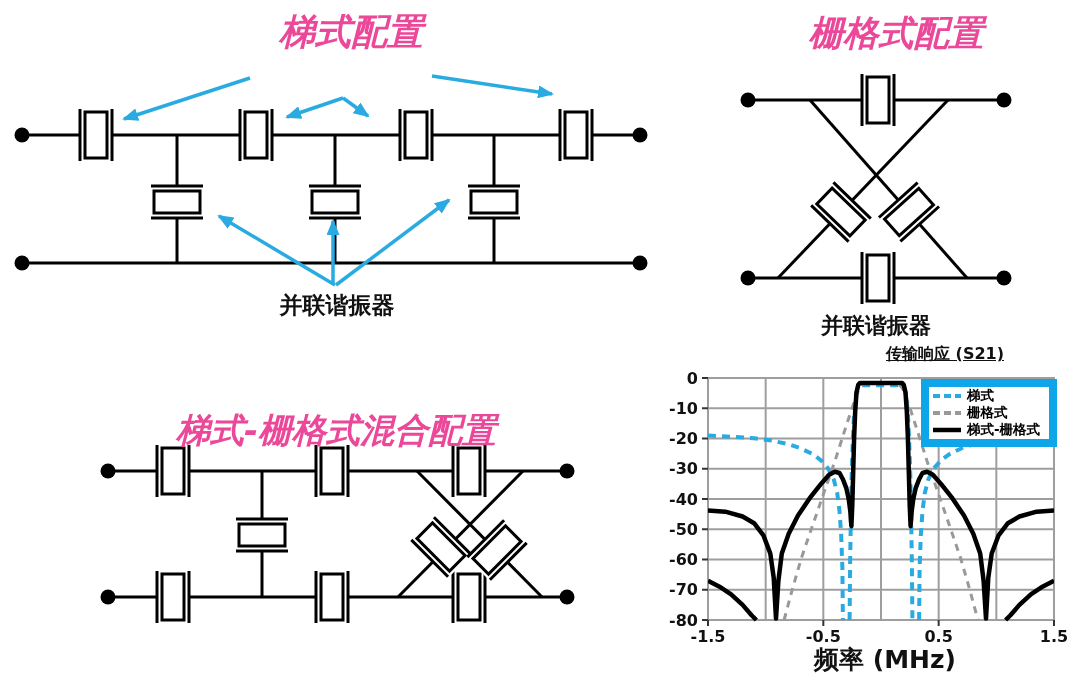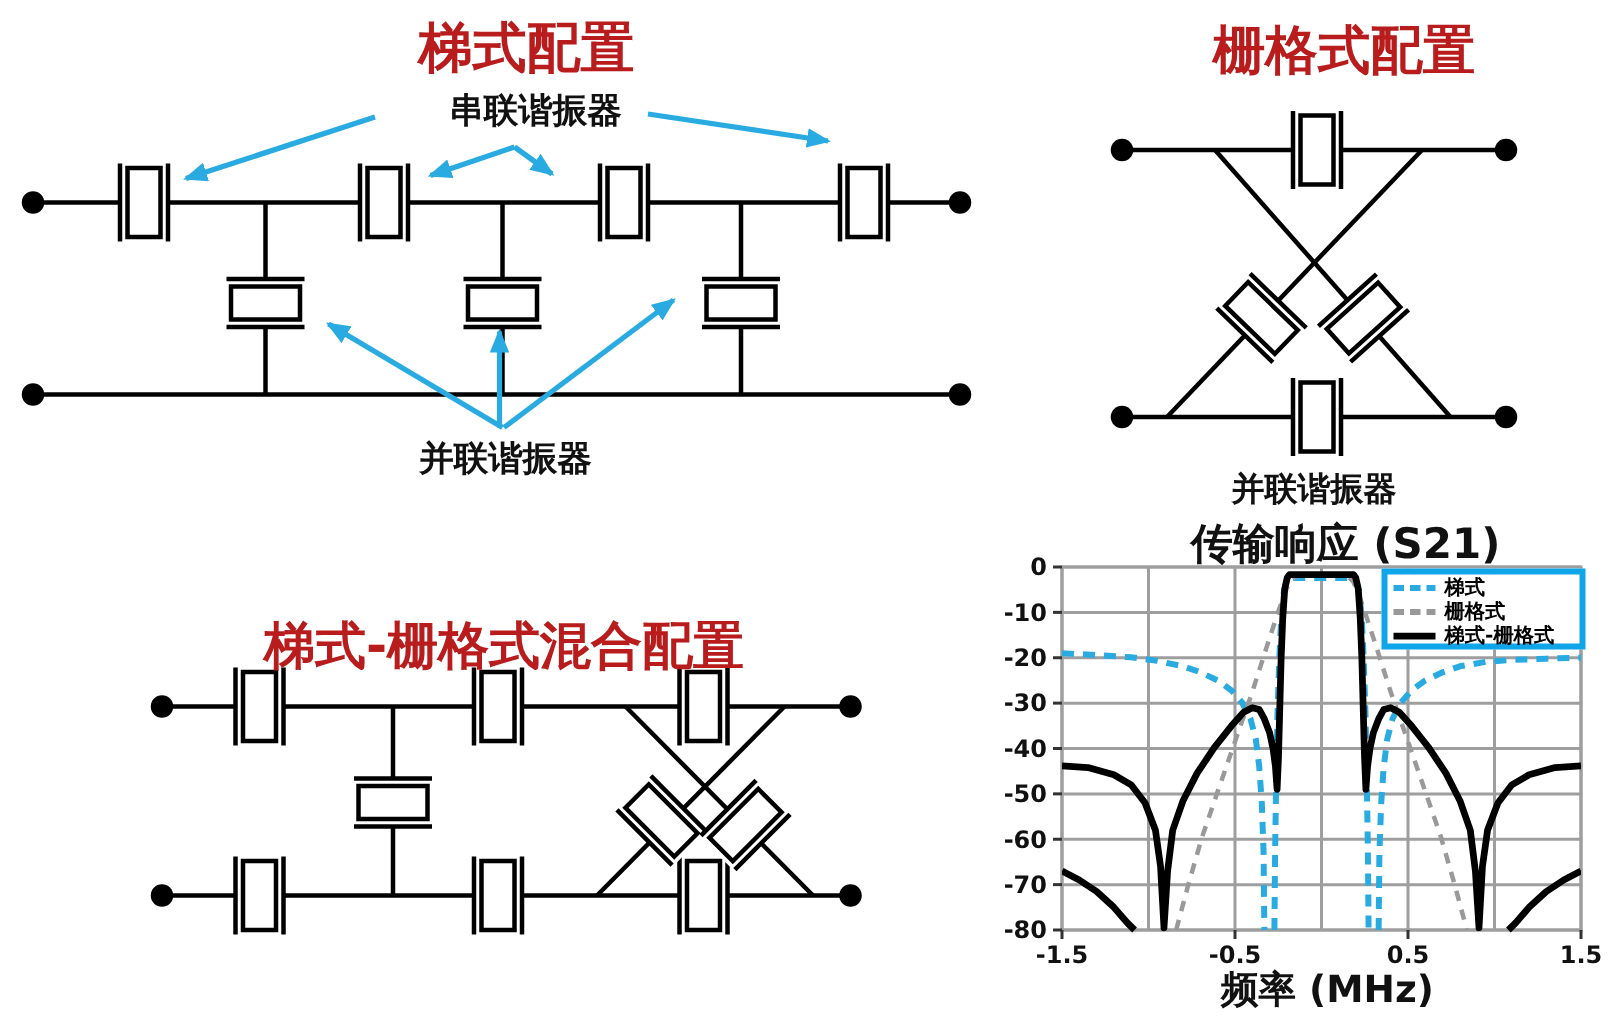--- a/index.html
+++ b/index.html
@@ -1,32 +1,32 @@
 <!DOCTYPE html>
 <html><head>
 <meta charset="utf-8">
 <style>
   html,body{margin:0;padding:0;background:#fff;}
   #page{position:relative;width:1080px;height:685px;background:#fff;overflow:hidden;
         font-family:"DejaVu Sans",sans-serif;}
   .abs{position:absolute;}
-  .ctitle{color:#b91c1c;font-weight:bold;white-space:nowrap;transform:translateX(-50%);}
+  .ctitle{color:#ec4899;font-weight:bold;white-space:nowrap;transform:translateX(-50%);font-style:italic;}
   .clabel{color:#111;font-weight:bold;white-space:nowrap;transform:translateX(-50%);}
   svg.layer{position:absolute;left:0;top:0;width:1080px;height:685px;}
   #circuits line{stroke:#000;stroke-width:3;}
   #circuits .diag{stroke:#000;stroke-width:3;}
   #circuits .dot{fill:#000;stroke:none;}
   #circuits .arrow{stroke:#29ABE2;stroke-width:3.5;}
   #xtal .m{fill:#fff;stroke:none;}
   #xtal .p{stroke:#000;stroke-width:3;}
   #xtal .c{fill:#fff;stroke:#000;stroke-width:3;}
-  #chart-title{font-size:28px;top:344px;left:897px;}
+  #chart-title{font-size:16px;top:344px;left:945px;text-decoration:underline;}
   #chart-xlabel{font-size:25px;top:643px;left:885px;}
-  #legend{position:absolute;left:921px;top:379px;width:136px;height:54px;background:#fff;
-          border:4px solid #0ea5e9;display:flex;flex-direction:column;justify-content:space-around;
+  #legend{position:absolute;left:921px;top:379px;width:136px;height:68px;background:#fff;
+          border:8px solid #0ea5e9;display:flex;flex-direction:column;justify-content:space-around;
           padding:1px 3px;box-sizing:border-box;}
   .lrow{display:flex;align-items:center;gap:5px;height:16px;}
   .lrow span{font-size:13.5px;font-weight:bold;color:#000;white-space:nowrap;}
   .chart-ticktext{font-weight:bold;fill:#111;font-family:"DejaVu Sans",sans-serif;}
 </style>
 </head>
 <body>
 
 <div id="page">
 
@@ -161,21 +161,20 @@
       <path d="M708.0,435.5 L731.1,436.7 L754.1,438.2 L771.4,440.6 L788.7,444.2 L800.3,448.2 L811.8,453.6 L821.0,460.3 L827.9,468.1 L833.7,479.3 L837.2,492.9 L839.5,511.1 L841.2,535.3 L842.4,568.6 L842.9,620.0" fill="none" stroke="#29ABE2" stroke-width="4" stroke-linejoin="round" clip-path="url(#plotclip)" stroke-dasharray="8,6"></path>
       <path d="M849.6,620.0 L850.1,565.5 L850.8,520.2 L851.7,474.8 L852.9,438.5 L854.2,411.3 L855.9,394.6 L857.9,387.1 L861.4,385.3 L881.0,385.3 L900.6,385.3 L904.1,387.1 L906.1,394.6 L907.8,411.3 L909.1,438.5 L910.3,474.8 L911.2,520.2 L911.9,565.5 L912.4,620.0" fill="none" stroke="#29ABE2" stroke-width="4" stroke-linejoin="round" clip-path="url(#plotclip)" stroke-dasharray="8,6"></path>
       <path d="M919.1,620.0 L919.6,568.6 L920.8,535.3 L922.5,511.1 L924.8,492.9 L928.3,479.3 L934.1,468.1 L941.0,460.3 L950.2,453.6 L961.7,448.2 L973.3,444.2 L990.6,441.2 L1007.9,440.0 L1030.9,439.1 L1054.0,438.5" fill="none" stroke="#29ABE2" stroke-width="4" stroke-linejoin="round" clip-path="url(#plotclip)" stroke-dasharray="8,6"></path>
       <path d="M784.1,620.0 L792.2,589.8 L801.4,558.0 L811.8,527.7 L823.3,494.5 L834.9,461.2 L844.1,432.4 L851.0,411.3 L856.2,396.1 L859.7,388.0 L863.1,384.4 L869.5,383.4 L892.5,383.4 L898.9,384.4 L902.3,388.0 L905.8,396.1 L911.0,411.3 L917.9,432.4 L927.1,461.2 L938.7,494.5 L950.2,527.7 L960.6,558.0 L969.8,589.8 L977.9,620.0" fill="none" stroke="#999999" stroke-width="3" stroke-linejoin="round" clip-path="url(#plotclip)" stroke-dasharray="7,6"></path>
       <path d="M708.0,510.5 L725.3,511.7 L742.6,516.5 L754.1,523.2 L763.4,535.3 L770.3,553.5 L773.7,577.6 L776.0,618.5 L778.4,580.7 L781.8,553.5 L788.7,533.8 L798.0,515.6 L809.5,498.4 L821.0,483.9 L829.1,474.8 L834.9,471.8 L839.5,473.0 L842.9,479.3 L846.4,488.4 L848.7,499.0 L850.3,511.1 L851.4,526.2 L852.3,505.1 L853.2,471.8 L854.1,438.5 L855.2,411.3 L856.5,392.5 L858.2,385.0 L859.7,383.1 L881.0,383.1 L902.3,383.1 L903.8,385.0 L905.5,392.5 L906.8,411.3 L907.9,438.5 L908.8,471.8 L909.7,505.1 L910.6,526.2 L911.7,511.1 L913.3,499.0 L915.6,488.4 L919.1,479.3 L922.5,473.0 L927.1,471.8 L932.9,474.8 L941.0,483.9 L952.5,498.4 L964.0,515.6 L973.3,533.8 L980.2,553.5 L983.6,580.7 L986.0,618.5 L988.3,577.6 L991.7,553.5 L998.6,535.3 L1007.9,523.2 L1019.4,516.5 L1036.7,511.7 L1054.0,510.5" fill="none" stroke="#000000" stroke-width="4.5" stroke-linejoin="round" clip-path="url(#plotclip)"></path>
       <path d="M708.0,580.7 L719.5,586.7 L731.1,594.3 L742.6,604.9 L751.8,615.5 L756.4,620.0" fill="none" stroke="#000000" stroke-width="4.5" stroke-linejoin="round" clip-path="url(#plotclip)"></path>
       <path d="M1005.6,620.0 L1010.2,615.5 L1019.4,604.9 L1030.9,594.3 L1042.5,586.7 L1054.0,580.7" fill="none" stroke="#000000" stroke-width="4.5" stroke-linejoin="round" clip-path="url(#plotclip)"></path>
     </svg>
 
   <div class="abs ctitle" style="left:351px;top:8px;font-size:36px;">梯式配置</div>
-  <div class="abs clabel" style="left:357px;top:58px;font-size:23px;">串联谐振器</div>
   <div class="abs clabel" style="left:337px;top:290px;font-size:23px;">并联谐振器</div>
 
   <div class="abs ctitle" style="left:876px;top:10px;font-size:35px;margin-left:20px;">栅格式配置</div>
   <div class="abs clabel" style="left:876px;top:311px;font-size:22px;">并联谐振器</div>
 
   <div class="abs ctitle" style="left:336px;top:408px;font-size:34px;">梯式-栅格式混合配置</div>
 
   <div class="abs clabel" id="chart-title">传输响应 (S21)</div>
   <div class="abs clabel" id="chart-xlabel">频率 (MHz)</div>
 

